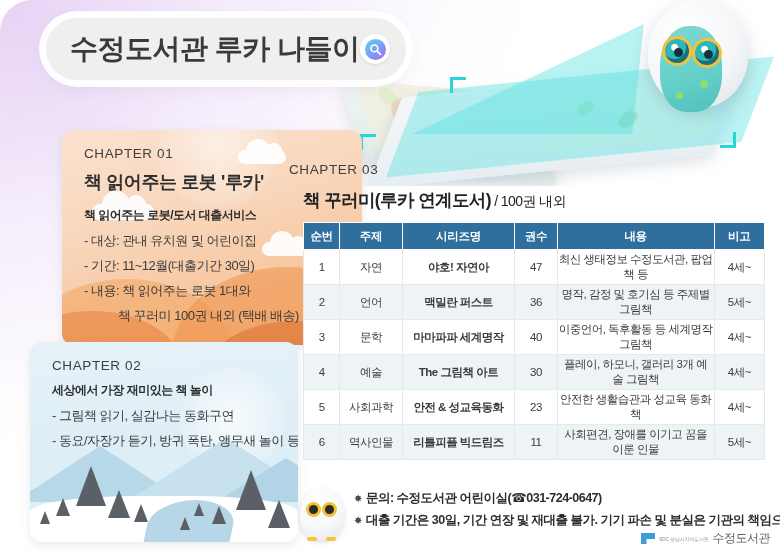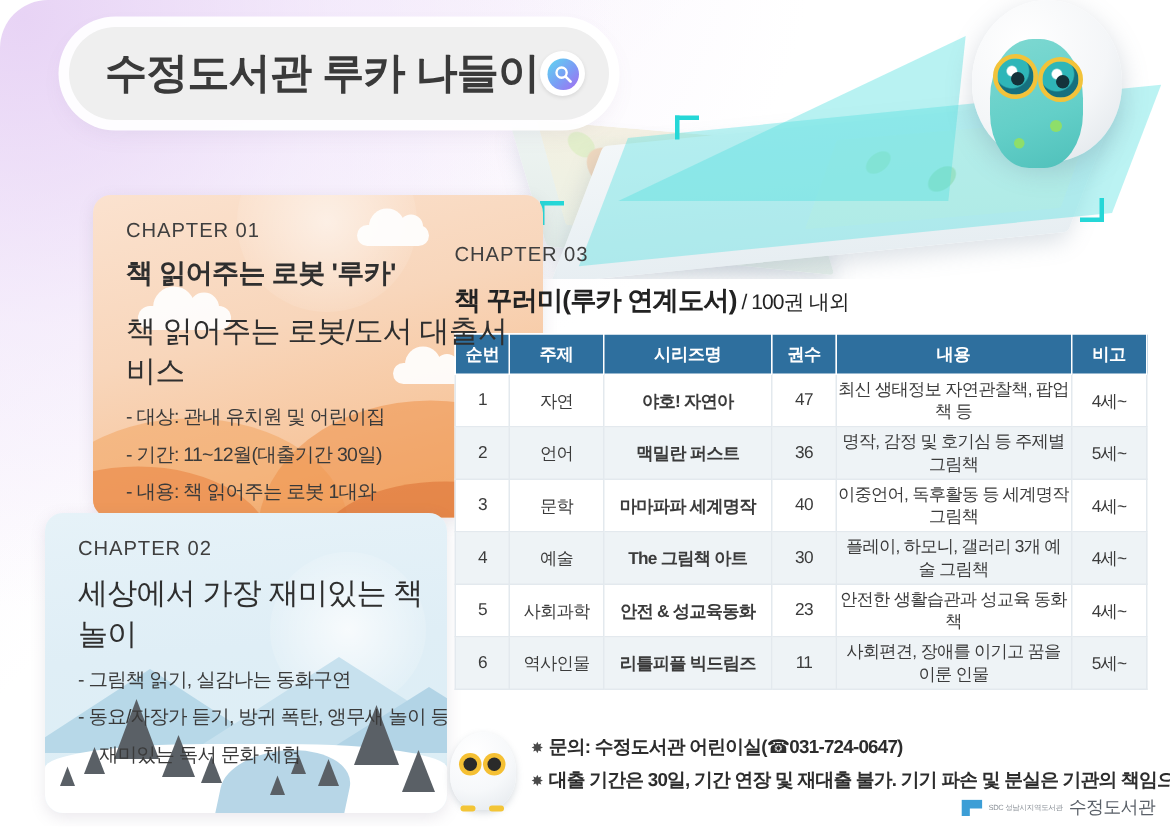--- a/index.html
+++ b/index.html
@@ -144,21 +144,21 @@
   .cl2{left:30px;top:74px;width:62px;height:16px;}
   .cl2:before{width:28px;height:28px;left:10px;top:-13px;}
   .cl2:after{width:20px;height:20px;left:34px;top:-9px;}
   .cl3{left:200px;top:112px;width:50px;height:14px;}
   .cl3:before{width:24px;height:24px;left:8px;top:-11px;}
   .cl3:after{width:16px;height:16px;left:28px;top:-6px;}
 
   .card-inner{position:relative;z-index:5;padding:16px 16px 0 22px;}
   .chap-label{font-size:13.5px;color:#3f3f3f;letter-spacing:0.6px;margin-bottom:9px;}
   .chap-title{font-size:18px;font-weight:bold;color:#2f2f2f;margin-bottom:13px;letter-spacing:-0.4px;}
-  .chap-sub{font-size:20px;font-weight:normal;color:#2f2f2f;margin-bottom:8px;letter-spacing:-0.5px;}
+  .chap-sub{font-size:12px;font-weight:bold;color:#2f2f2f;margin-bottom:8px;letter-spacing:-0.5px;}
   .bullet{font-size:13px;color:#3a3a3a;margin-bottom:7px;letter-spacing:-0.5px;white-space:nowrap;}
   .bullet-indent{padding-left:34px;}
 
   
   .card02{
     left:30px;top:342px;width:268px;height:200px;
     background:linear-gradient(175deg,#e6f2f8 0%,#dfeef6 45%,#dceef5 100%);
   }
   .winterbg{position:absolute;inset:0;overflow:hidden;}
   .wsun{position:absolute;left:150px;top:26px;width:104px;height:104px;border-radius:50%;
@@ -169,21 +169,21 @@
   .m3{left:186px;width:0;height:0;border-left:70px solid transparent;border-right:70px solid transparent;border-bottom:44px solid #b2d4e6;}
   .snowfield{position:absolute;left:0;right:0;bottom:0;height:46px;background:#ffffff;border-radius:40% 40% 0 0 / 16px 16px 0 0;}
   .river{position:absolute;left:118px;bottom:0;width:86px;height:42px;background:#aacfe3;
          border-radius:50% 50% 0 0 / 60% 60% 0 0;transform:skewX(-12deg);opacity:0.85;}
   .tree{position:absolute;width:0;height:0;border-left:11px solid transparent;border-right:11px solid transparent;border-bottom:28px solid #5a6066;}
   .tree.s{border-left-width:7px;border-right-width:7px;border-bottom-width:18px;}
   .tree.xs{border-left-width:5px;border-right-width:5px;border-bottom-width:13px;}
   .tree.big{border-left-width:15px;border-right-width:15px;border-bottom-width:40px;}
 
   
-  .ch03-label{position:absolute;left:303px;top:162px;font-size:13.5px;color:#3f3f3f;letter-spacing:0.6px;}
+  .ch03-label{position:absolute;left:289px;top:162px;font-size:13.5px;color:#3f3f3f;letter-spacing:0.6px;}
   .ch03-title{position:absolute;left:303px;top:188px;font-size:17.5px;font-weight:bold;color:#222;letter-spacing:-0.6px;white-space:nowrap;}
   .ch03-title .small{font-size:14px;font-weight:normal;}
 
   table.booktable{
     position:absolute;left:303px;top:222px;width:462px;border-collapse:collapse;
     font-size:11.5px;color:#333;table-layout:fixed;
     background:#fff;
   }
   table.booktable th{
     background:#2e6f9e;color:#ffffff;font-weight:bold;font-size:11.5px;
@@ -306,21 +306,20 @@
       <div class="tree s" style="left:182px;bottom:18px;"></div>
       <div class="tree big" style="left:206px;bottom:32px;"></div>
       <div class="tree" style="left:238px;bottom:14px;"></div>
       <div class="tree xs" style="left:150px;bottom:12px;"></div>
     </div>
     <div class="card-inner">
       <div class="chap-label">CHAPTER 02</div>
       <div class="chap-sub">세상에서 가장 재미있는 책 놀이</div>
       <div class="bullet">-  그림책 읽기, 실감나는 동화구연</div>
       <div class="bullet">-  동요/자장가 듣기, 방귀 폭탄, 앵무새 놀이 등</div>
-      <div class="bullet" style="padding-left:14px;">재미있는  독서 문화 체험</div>
     </div>
   </div>
 
   <div class="ch03-label">CHAPTER 03</div>
   <div class="ch03-title">
     <span>책 꾸러미(루카 연계도서)</span><span class="small"> / 100권 내외</span>
   </div>
 
   <table class="booktable">
     <colgroup>
@@ -340,21 +339,21 @@
         <th>내용</th>
         <th>비고</th>
       </tr>
     </thead>
     <tbody>
       <tr class="odd">
         <td>1</td>
         <td>자연</td>
         <td class="series">야호! 자연아</td>
         <td>47</td>
-        <td>최신 생태정보 자연관찰책, 팝업책 등</td>
+        <td>최신 생태정보 수정도서관, 팝업책 등</td>
         <td>4세~</td>
       </tr>
       <tr class="even">
         <td>2</td>
         <td>언어</td>
         <td class="series">맥밀란 퍼스트</td>
         <td>36</td>
         <td>명작, 감정 및 호기심 등 주제별 그림책</td>
         <td>5세~</td>
       </tr>

